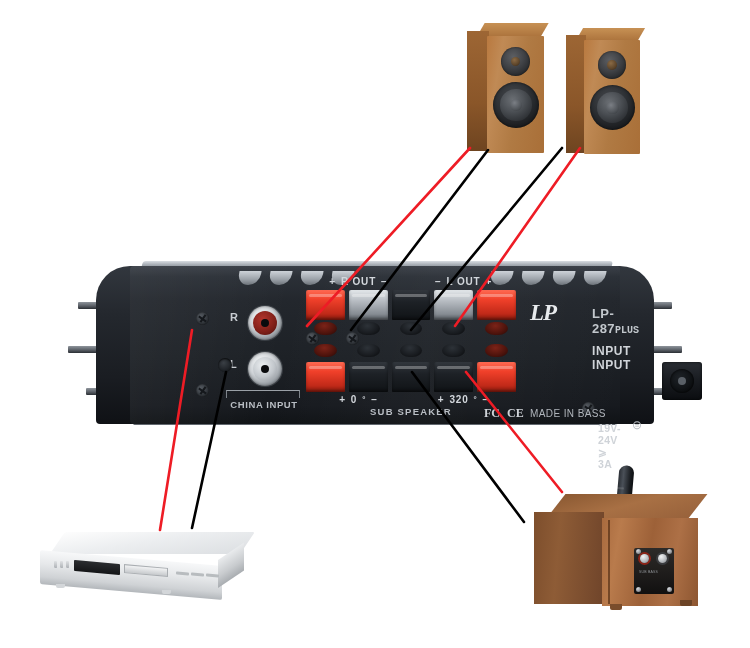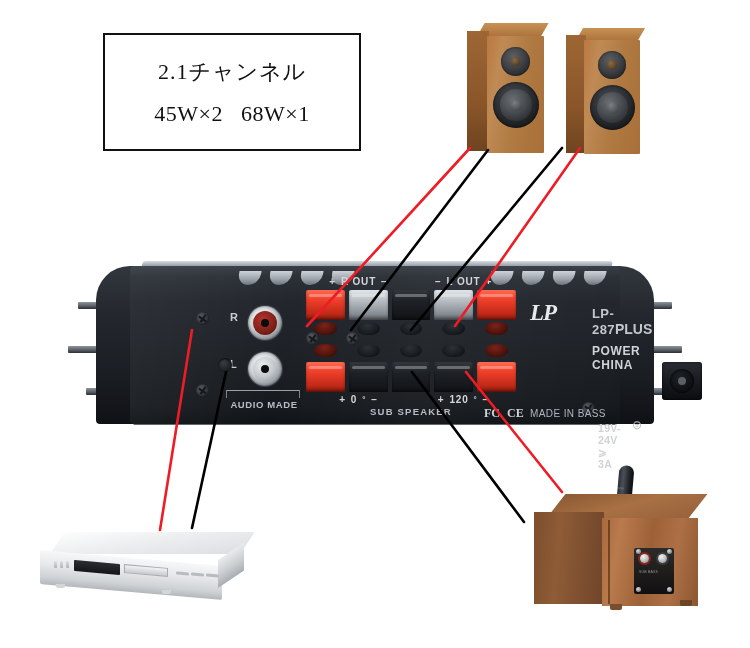--- a/index.html
+++ b/index.html
@@ -372,21 +372,21 @@
   }
   #model-name {
     position: absolute;
     left: 462px;
     top: 40px;
     color: #c2c7cc;
     font-size: 13px;
     font-weight: bold;
     letter-spacing: 0.4px;
   }
-  #model-name .plus-suffix { font-size: 14px; letter-spacing: 0; }
+  #model-name .plus-suffix { font-size: 10px; letter-spacing: 0; font-family: Liberation Mono, monospace; }
   #power-input-label {
     position: absolute;
     left: 462px;
     top: 78px;
     color: #d0d4d9;
     font-size: 12px;
     font-weight: bold;
     letter-spacing: 0.6px;
   }
   #dc-jack {
@@ -716,24 +716,20 @@
     border-radius: 0 0 2px 2px;
   }
 
   
 </style>
 </head>
 <body>
 
 <div id="stage">
 
-  <div id="spec-box">
-    <div id="spec-line-1">2.1チャンネル</div>
-    <div id="spec-line-2">45W×2   68W×1</div>
-  </div>
 
   <div class="bookshelf-speaker" id="speaker-1" style="left:467px; top:23px; width:80px; height:130px;">
     <div class="bs-top" style="left:9px; top:0; width:64px; height:15px; transform:skewX(-30deg); transform-origin:bottom left;"></div>
     <div class="bs-side" style="left:0px; top:8px; width:22px; height:120px;"></div>
     <div class="bs-front" style="left:20px; top:13px; width:57px; height:117px;">
       <div class="tweeter" style="left:14px; top:11px; width:29px; height:29px;"></div>
       <div class="woofer" style="left:6px; top:46px; width:46px; height:46px;">
         <div class="cone"></div>
         <div class="dust-cap"></div>
       </div>
@@ -828,21 +824,21 @@
         <div class="rca red" id="rca-r">
           <div class="rca-ring"></div>
           <div class="rca-hole"></div>
         </div>
         <div class="rca-label" id="rca-label-l">L</div>
         <div class="rca white" id="rca-l">
           <div class="rca-ring"></div>
           <div class="rca-hole"></div>
         </div>
         <div id="audio-input-bracket"></div>
-        <div id="audio-input-label">AUDIO MADE</div>
+        <div id="audio-input-label">CHINA INPUT</div>
 
         <div class="small-hole" id="hole-1"></div>
         <div class="screw" id="screw-1"></div>
         <div class="screw" id="screw-2"></div>
         <div class="screw" id="screw-3"></div>
         <div class="screw" id="screw-4"></div>
         <div class="screw" id="screw-5"></div>
         <div class="screw" id="screw-6"></div>
 
         <div id="terminal-block">
@@ -894,34 +890,34 @@
 
           <div class="term-label-row bottom">
             <div class="term-label-group">
               <span>+</span>
               <span>0</span>
                 <span class="deg">°</span>
               <span>−</span>
             </div>
             <div class="term-label-group">
               <span>+</span>
-              <span>120</span>
+              <span>320</span>
                 <span class="deg">°</span>
               <span>−</span>
             </div>
           </div>
 
           <div class="sub-caption">SUB SPEAKER</div>
         </div>
 
         <div id="brand-logo">LP</div>
         <div id="model-name">
           <span>LP-287</span><span class="plus-suffix">PLUS</span>
         </div>
-        <div id="power-input-label">POWER CHINA</div>
+        <div id="power-input-label">INPUT INPUT</div>
         <div id="dc-jack">
           <div class="jack-ring"></div>
           <div class="jack-pin"></div>
         </div>
         <div id="voltage-label">19V-24V ⩾ 3A</div>
         <div id="polarity-mark">⊜</div>
         <div id="cert-marks">
           <span>FC</span>
           <span>CE</span>
         </div>

